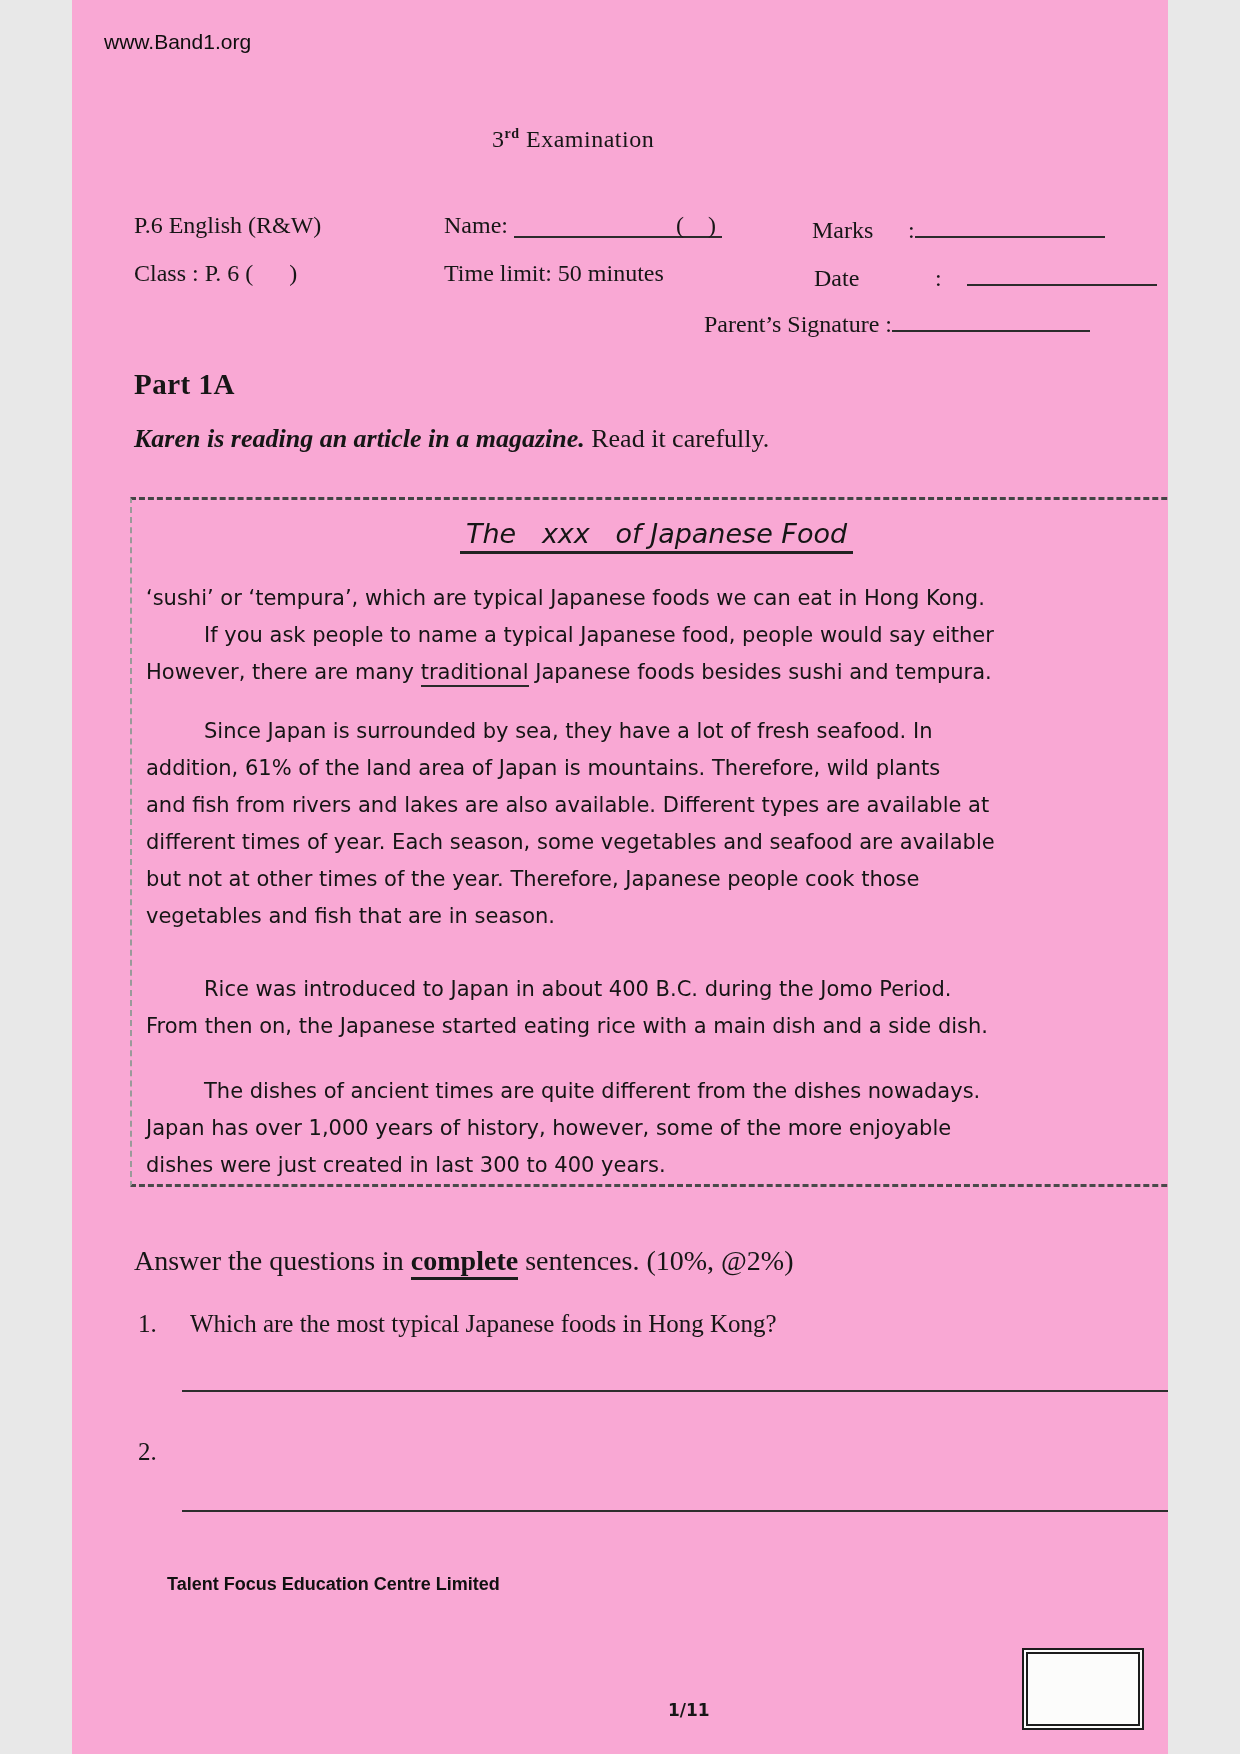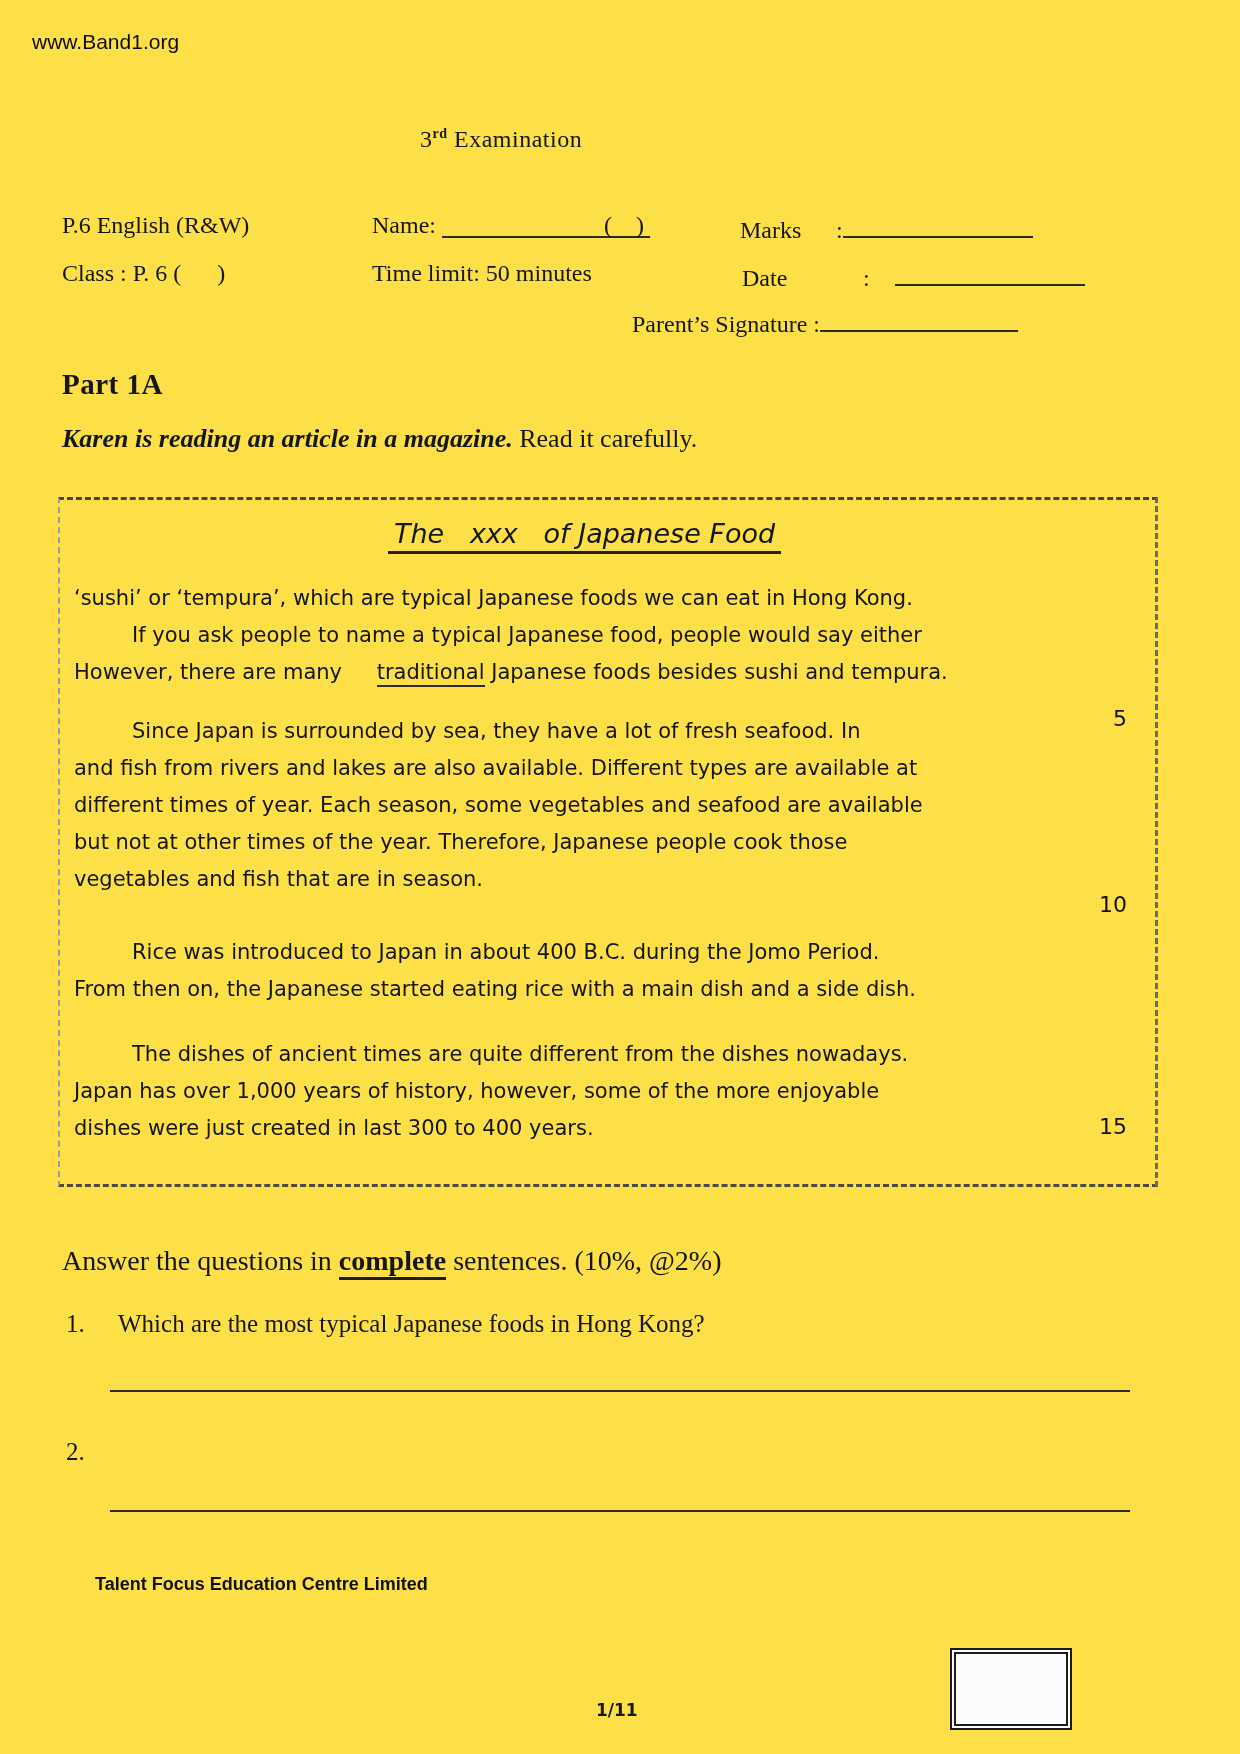--- a/index.html
+++ b/index.html
@@ -1,22 +1,22 @@
 <!DOCTYPE html>
 <html><head>
 <meta charset="utf-8">
 <style>
   * { margin: 0; padding: 0; box-sizing: border-box; }
   html, body { background: #e8e8e8; }
   .page {
     position: relative;
-    width: 1240px;
+    width: 1096px;
     height: 1754px;
     margin: 0 auto;
-    background: #fde047;
+    background: #f9a8d4;
     color: #161616;
     font-family: "Liberation Serif", serif;
     overflow: hidden;
   }
   .abs { position: absolute; }
 
   .watermark {
     left: 32px; top: 30px;
     font-family: "Liberation Sans", sans-serif;
     font-size: 21px; color: #0e0e0e;
@@ -68,21 +68,21 @@
     white-space: pre;
     border-bottom: 3px solid #222;
     padding: 0 6px 2px 6px;
   }
   .para { font-size: 21px; line-height: 37px; color: #151515; }
   .para .aline { white-space: nowrap; }
   .para .aline.indent { padding-left: 58px; }
   .para:nth-of-type(1) { margin-bottom: 22px; }
   .para:nth-of-type(2) { margin-bottom: 36px; }
   .para:nth-of-type(3) { margin-bottom: 28px; }
-  .useg { border-bottom: 2px solid #2a2a2a; padding-bottom: 1px; margin-left: 28px; }
+  .useg { border-bottom: 2px solid #2a2a2a; padding-bottom: 1px; }
   .line-num {
     position: absolute;
     right: 28px;
     font-size: 22px;
     font-family: "DejaVu Sans", sans-serif;
     color: #111;
   }
 
   .answer-heading { left: 62px; top: 1245px; font-size: 28px; }
   .answer-heading .kw {
@@ -157,20 +157,21 @@
   <div class="abs article-box">
     <div class="article-title"><span>The   xxx   of Japanese Food</span></div>
     <div id="article-paragraphs">
         <div class="para">
           <div class="aline"><span>‘sushi’ or ‘tempura’, which are typical Japanese foods we can eat in Hong Kong.</span></div>
           <div class="aline indent"><span>If you ask people to name a typical Japanese food, people would say either</span></div>
           <div class="aline"><span>However, there are many </span><span class="useg">traditional</span><span> Japanese foods besides sushi and tempura.</span></div>
         </div>
         <div class="para">
           <div class="aline indent"><span>Since Japan is surrounded by sea, they have a lot of fresh seafood. In</span></div>
+          <div class="aline"><span>addition, 61% of the land area of Japan is mountains. Therefore, wild plants</span></div>
           <div class="aline"><span>and fish from rivers and lakes are also available. Different types are available at</span></div>
           <div class="aline"><span>different times of year. Each season, some vegetables and seafood are available</span></div>
           <div class="aline"><span>but not at other times of the year. Therefore, Japanese people cook those</span></div>
           <div class="aline"><span>vegetables and fish that are in season.</span></div>
         </div>
         <div class="para">
           <div class="aline indent"><span>Rice was introduced to Japan in about 400 B.C. during the Jomo Period.</span></div>
           <div class="aline"><span>From then on, the Japanese started eating rice with a main dish and a side dish.</span></div>
         </div>
         <div class="para">

